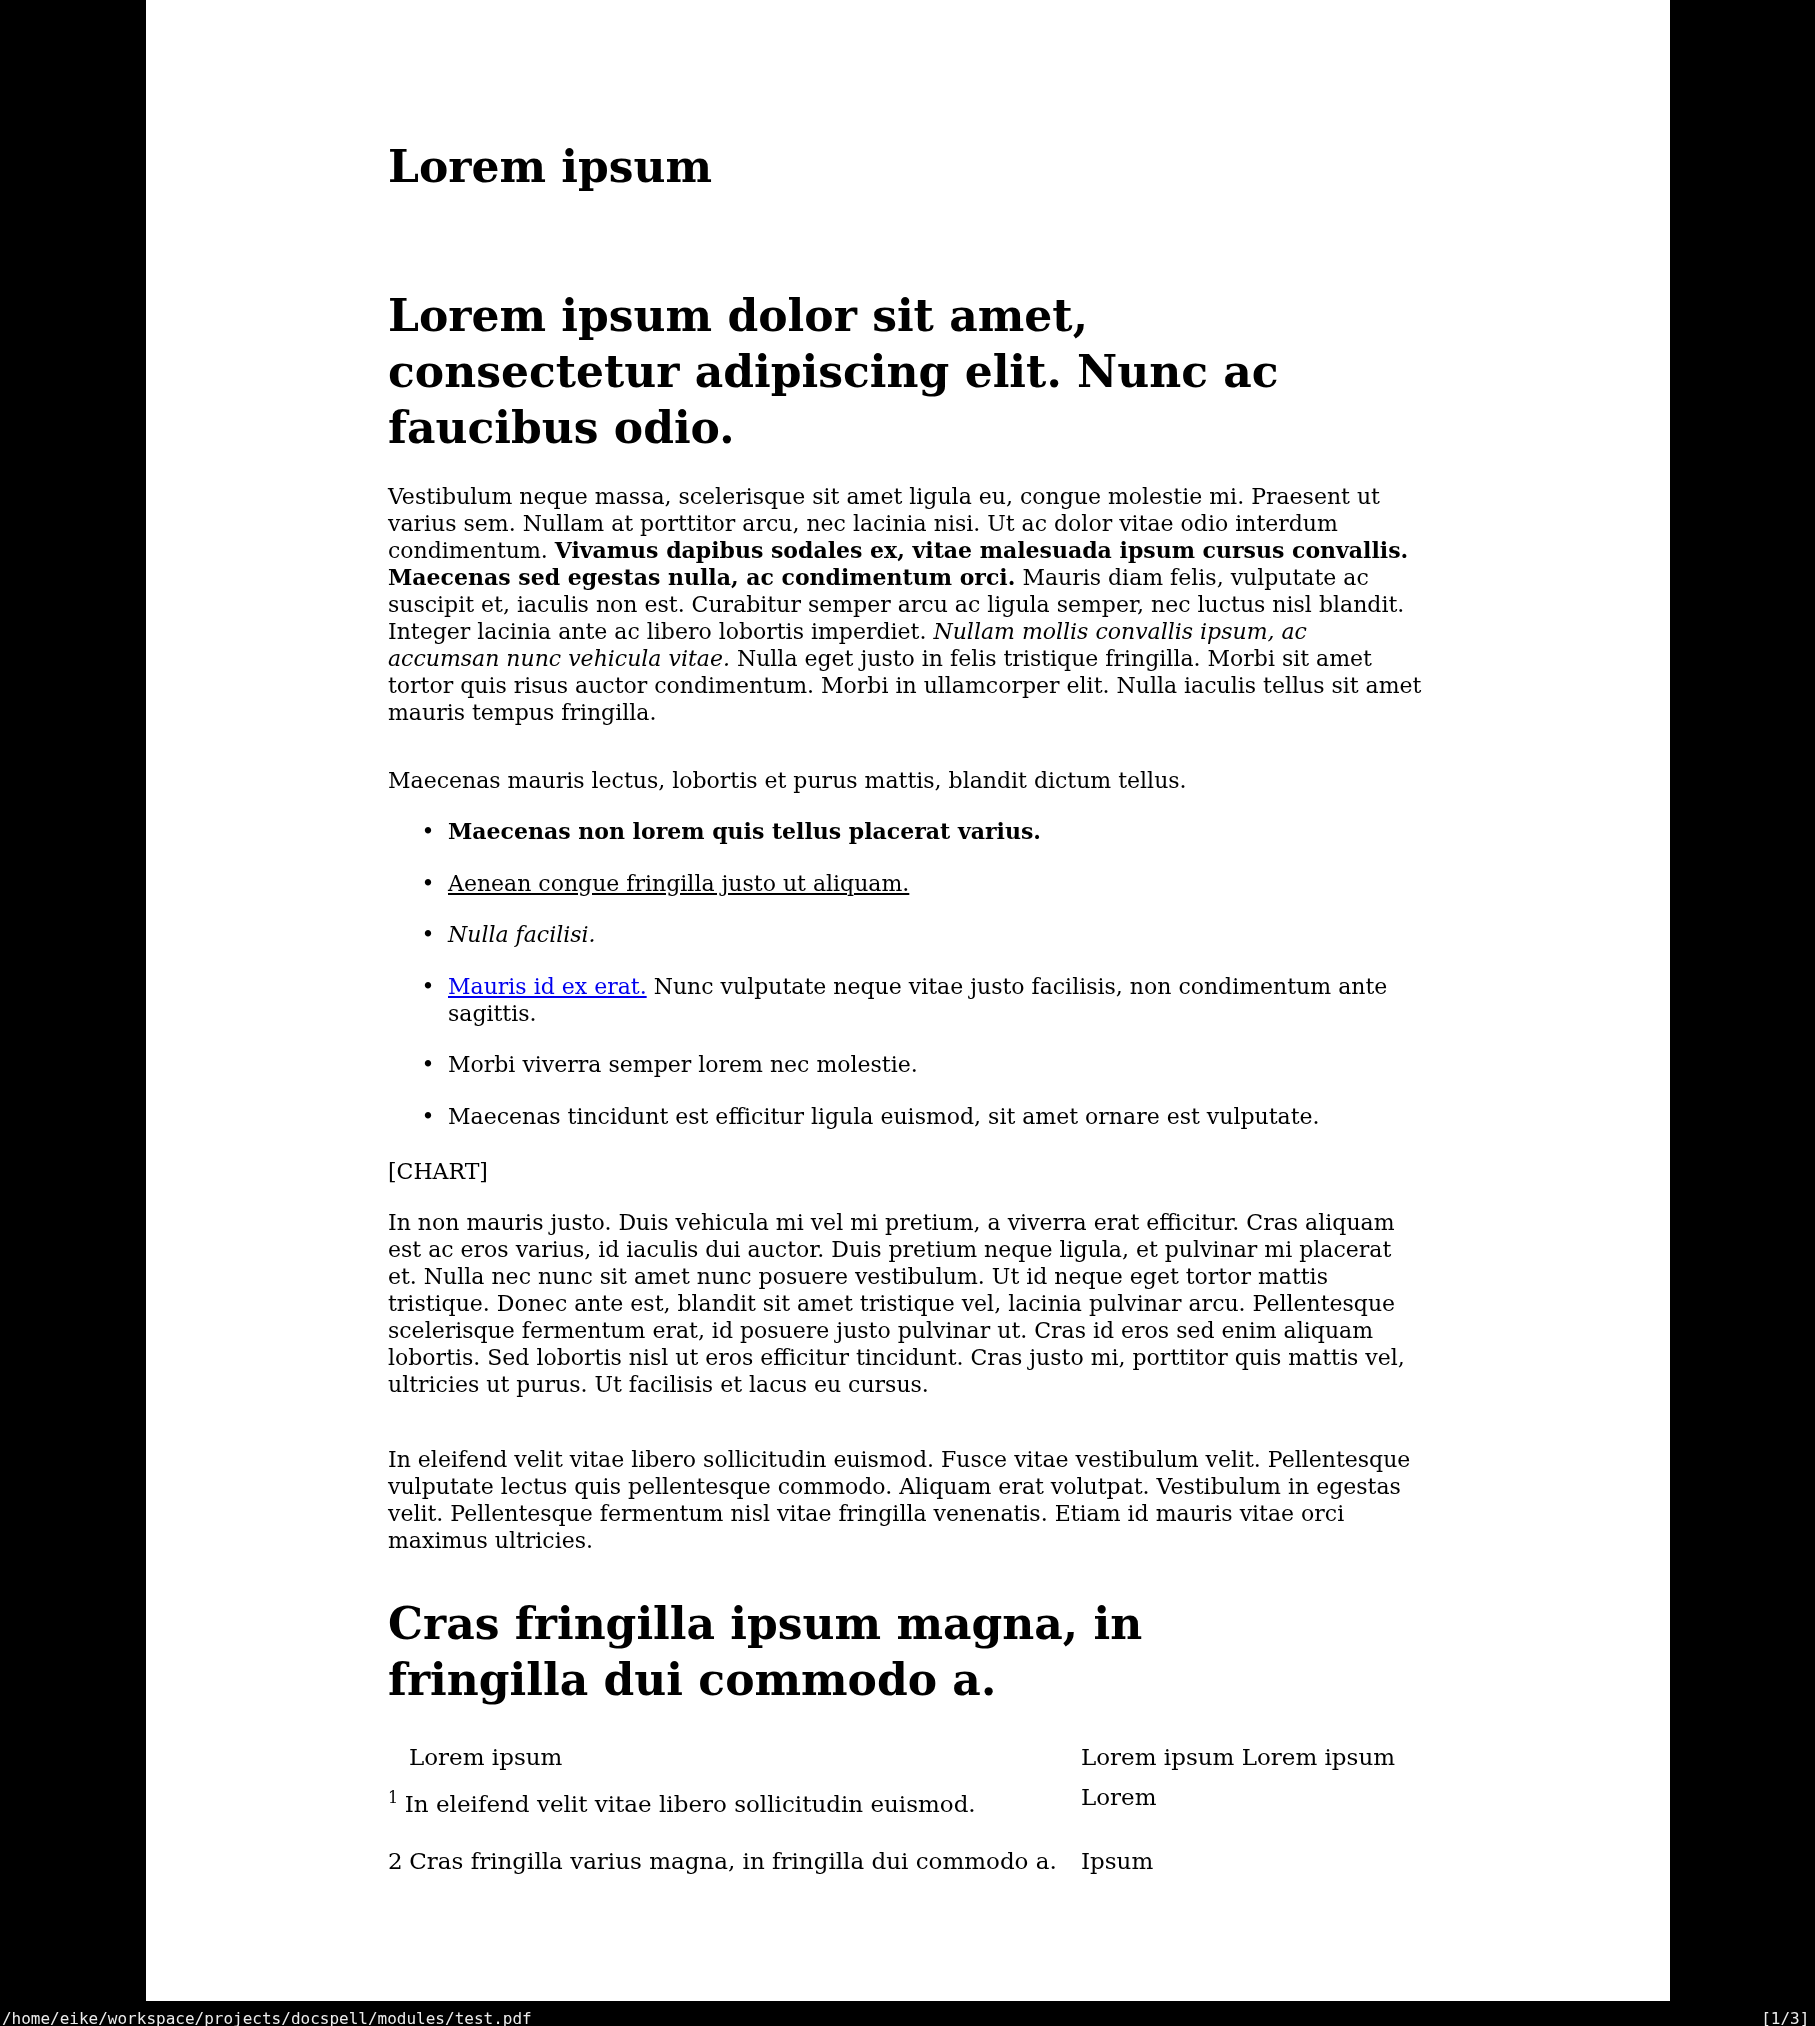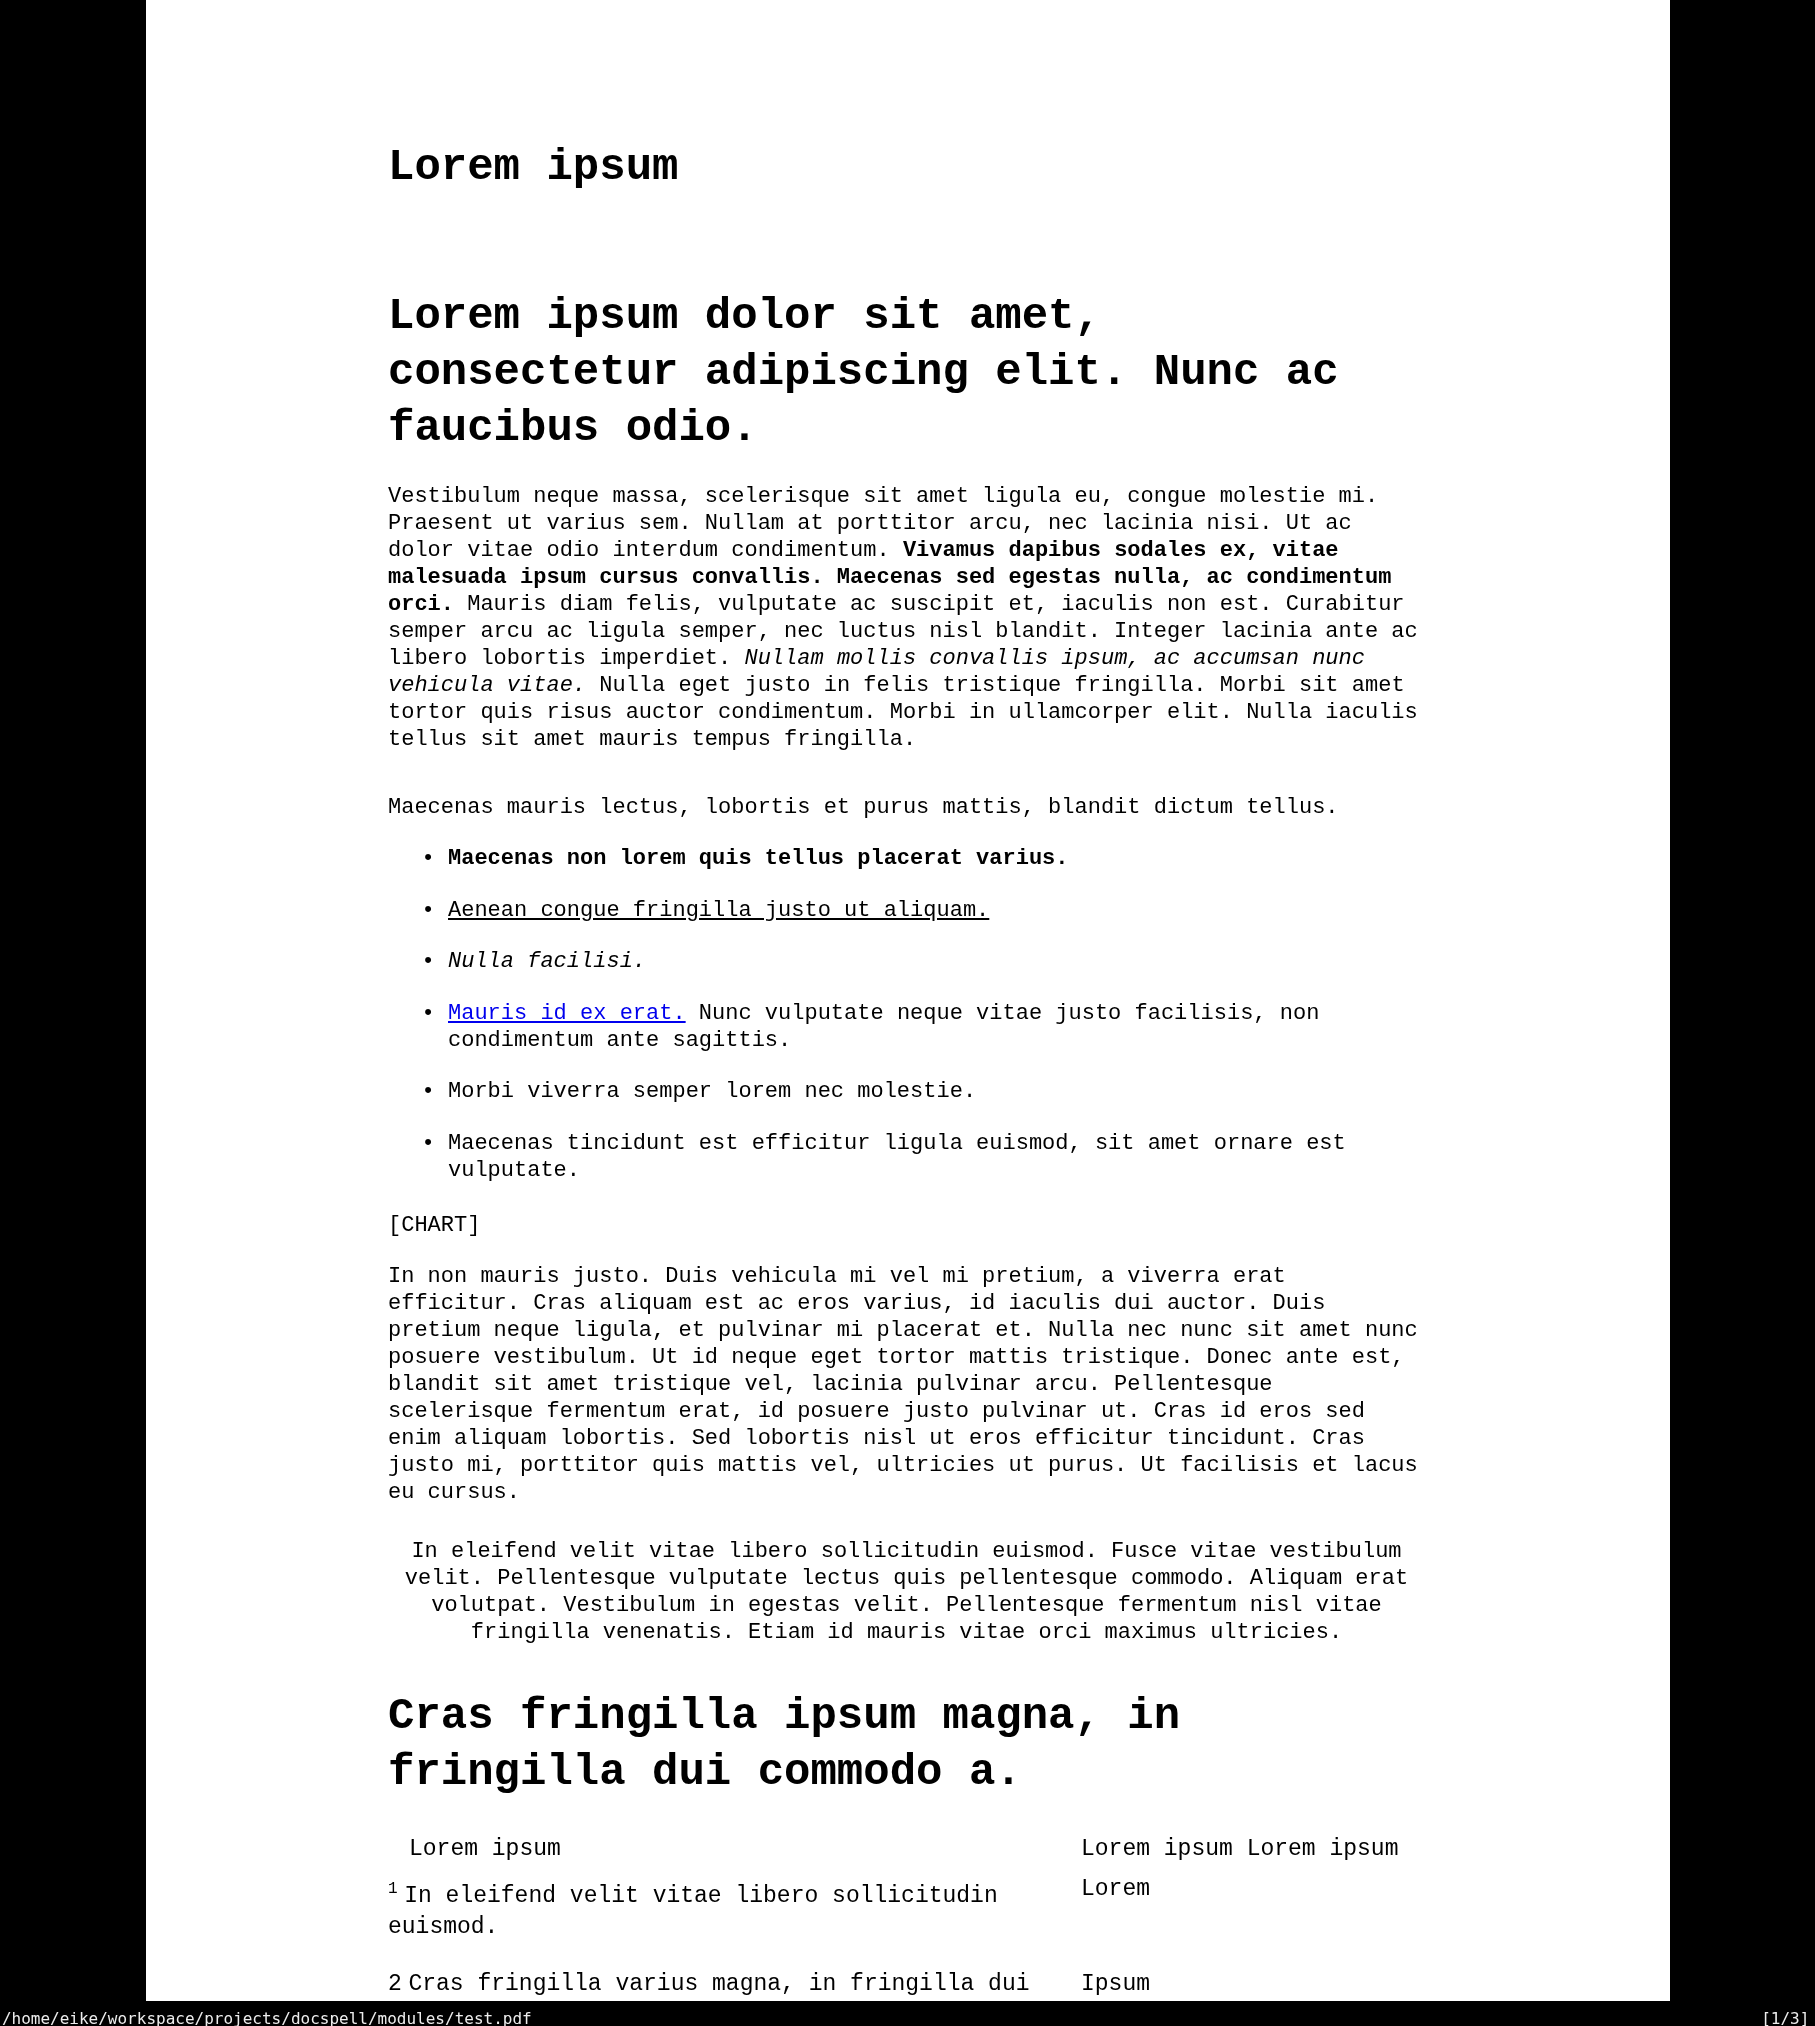--- a/index.html
+++ b/index.html
@@ -8,21 +8,20 @@
     background: #000000;
     position: relative;
     overflow: hidden;
     font-family: "DejaVu Serif", serif;
   }
   .page {
     position: absolute;
     left: 146px; top: 0;
     width: 1524px; height: 2001px;
     background: #ffffff;
-    font-family: Liberation Mono, monospace;
   }
   .content {
     position: absolute;
     left: 242px; top: 0;
     width: 1037px;
     color: #000000;
     font-size: 22px;
     line-height: 27px;
   }
   .h1, .h2 {
@@ -50,21 +49,21 @@
   ul.bullets li::before {
     content: "\2022";
     position: absolute;
     left: -26.5px;
     font-size: 22px;
   }
   .u { text-decoration: underline; }
   .doc-link { text-decoration: underline; cursor: pointer; }
   .chart-ph { margin: 28px 0 0 0; }
   .para3 { margin-top: 24px; }
-  .para4 { margin-top: 32px; text-align: center; }
+  .para4 { margin-top: 48px; }
   .h2 { margin-top: 42px; }
   .doc-table {
     margin-top: 34px;
     font-size: 23px;
     line-height: 31px;
   }
   .trow { display: flex; }
   .trow + .trow { margin-top: 9px; }
   .trow.row-last { margin-top: 26.5px; }
   .tcell-left { width: 693px; box-sizing: border-box; }

